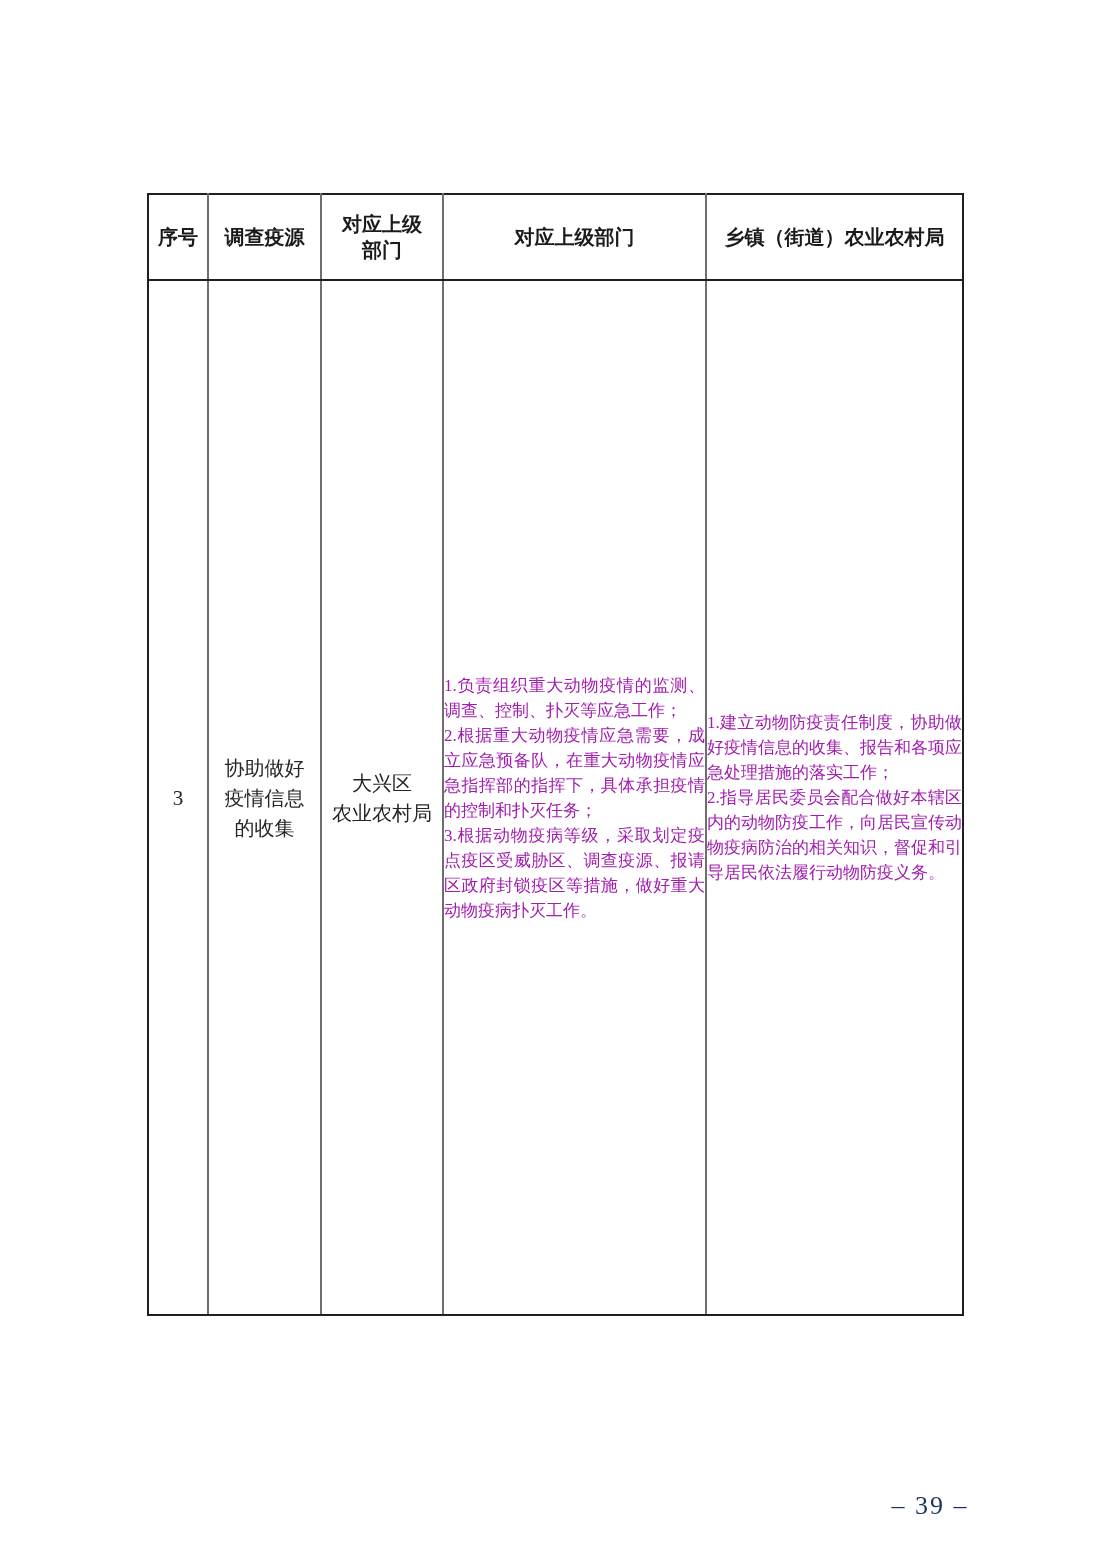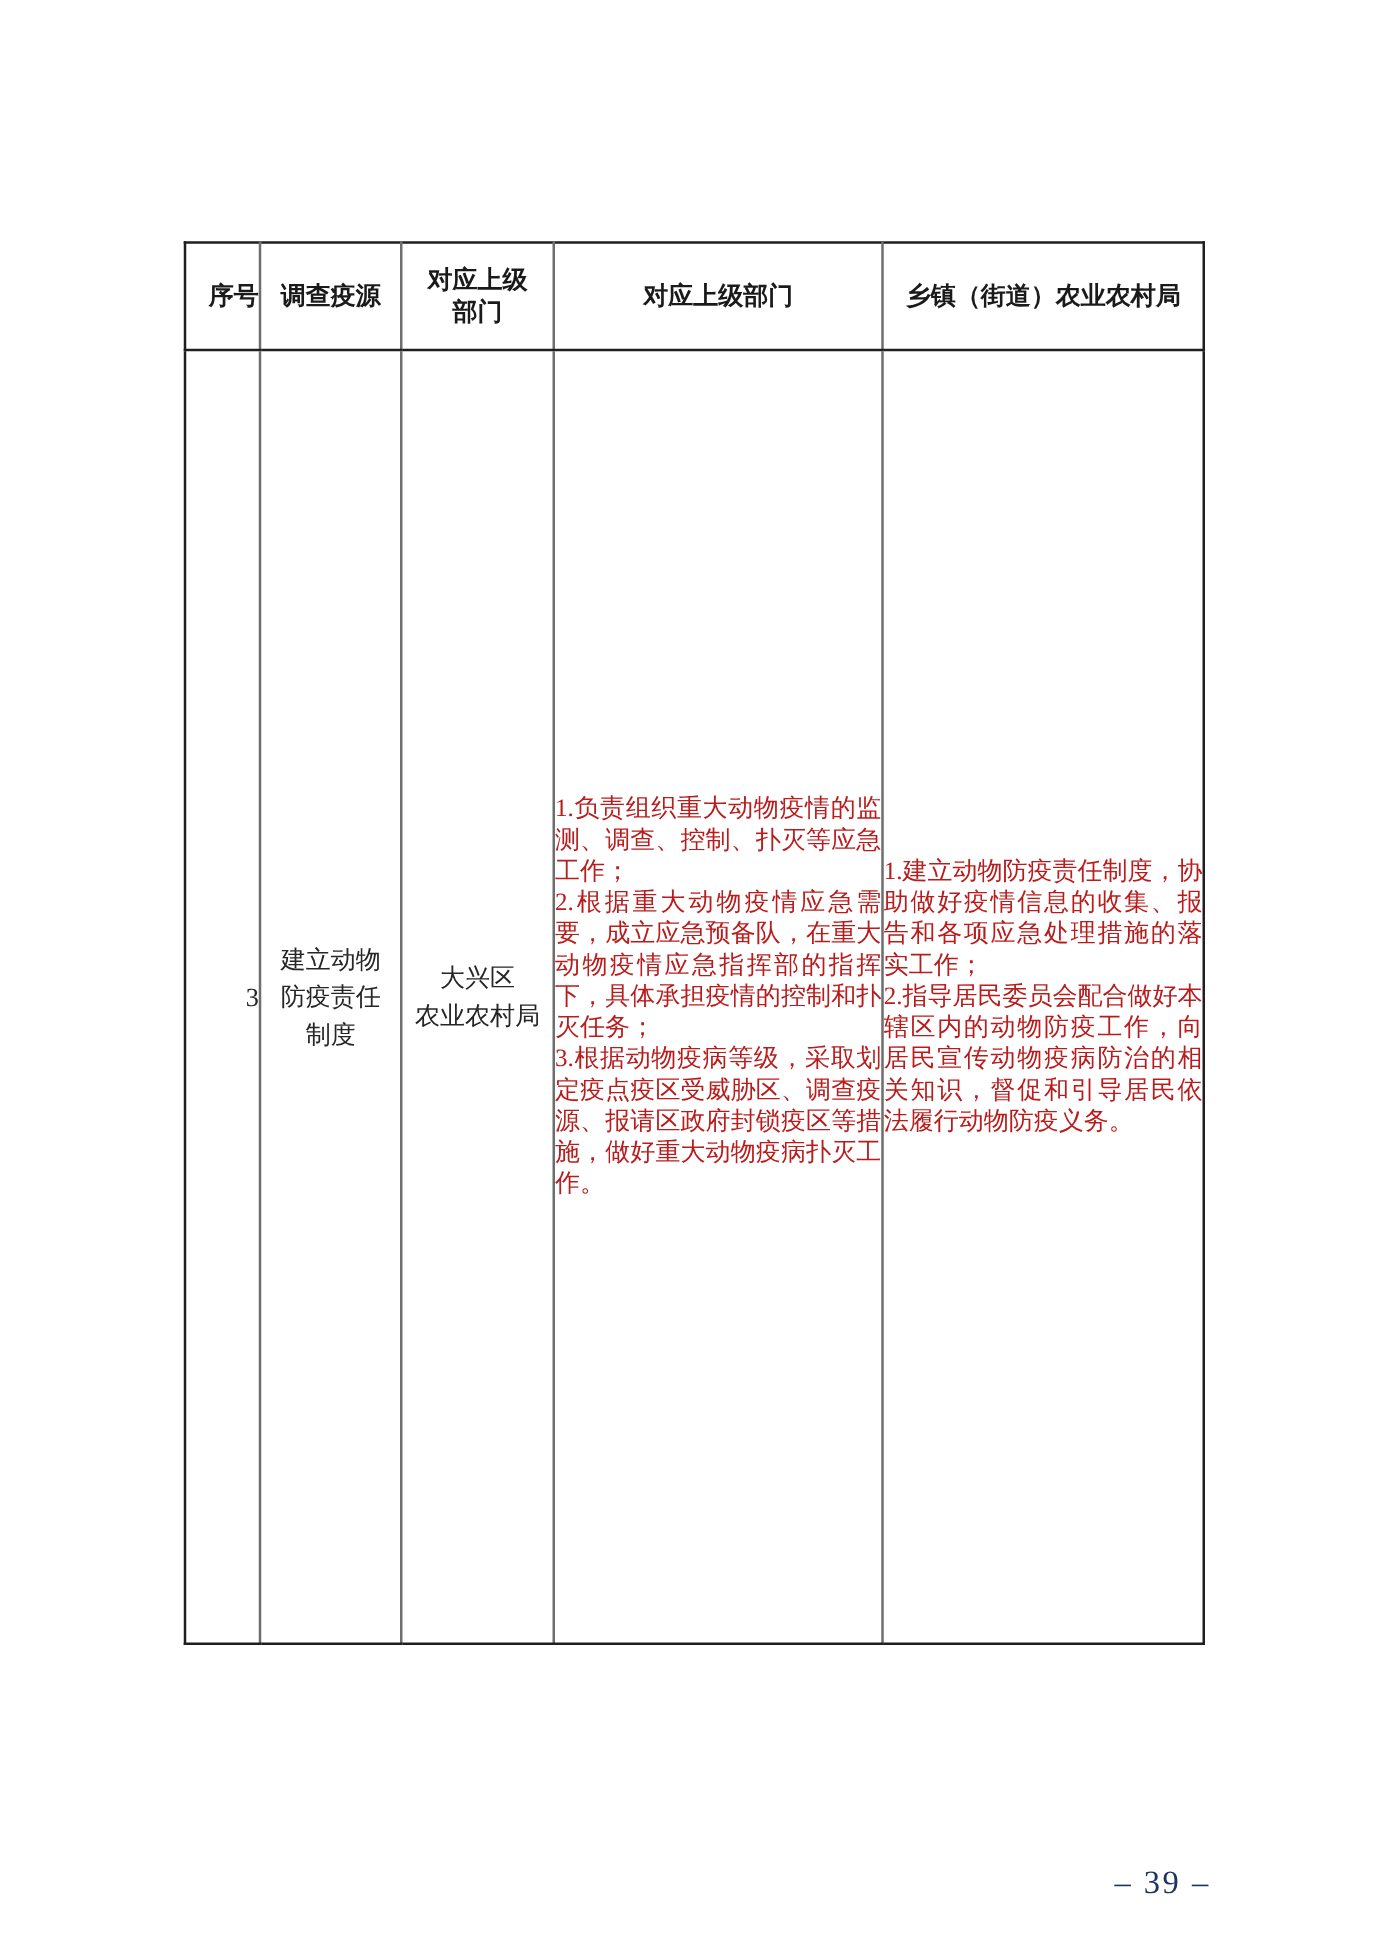--- a/index.html
+++ b/index.html
@@ -30,21 +30,21 @@
   .duty-table td {
     border-top: 2px solid #1f1f1f;
     border-bottom: 2px solid #1f1f1f;
     border-left: 2px solid #6e6e6e;
     border-right: 2px solid #6e6e6e;
     padding: 0;
     vertical-align: middle;
     background: #ffffff;
   }
   .duty-table th:first-child,
-  .duty-table td:first-child { border-left: 2px solid #1f1f1f; text-align: right; }
+  .duty-table td:first-child { border-left: 2px solid #1f1f1f; }
   .duty-table th:last-child,
   .duty-table td:last-child  { border-right: 2px solid #1f1f1f; }
 
   .duty-table thead th {
     height: 58px;
     font-family: "Liberation Sans", "DejaVu Sans", sans-serif;
     font-weight: 700;
     font-size: 20px;
     line-height: 26px;
     text-align: center;
@@ -65,25 +65,25 @@
   }
   .serial-cell { font-size: 21px; }
   .name-wrap {
     max-width: 89px;
     margin: 0 auto;
     word-break: break-all;
   }
 
   .duty-cell { padding: 0 9px; }
   .duty-text {
-    font-size: 20px;
+    font-size: 17px;
     line-height: 25px;
     text-align: justify;
     white-space: pre-line;
-    color: #b91c1c;
+    color: #a21caf;
   }
 
   
   .page-number {
     position: absolute;
     left: 880px;
     top: 1445px;
     width: 100px;
     text-align: center;
     font-size: 26px;
@@ -114,21 +114,21 @@
           <div class="hdr-wrap">对应上级部门</div>
         </th>
         <th>对应上级部门</th>
         <th>乡镇（街道）农业农村局</th>
       </tr>
     </thead>
     <tbody>
       <tr>
         <td class="cell-center serial-cell">3</td>
         <td class="cell-center">
-          <div class="name-wrap">建立动物防疫责任制度</div>
+          <div class="name-wrap">协助做好疫情信息的收集</div>
         </td>
         <td class="cell-center">
           <div>大兴区</div>
           <div>农业农村局</div>
         </td>
         <td class="duty-cell">
           <div class="duty-text">1.负责组织重大动物疫情的监测、调查、控制、扑灭等应急工作；
 2.根据重大动物疫情应急需要，成立应急预备队，在重大动物疫情应急指挥部的指挥下，具体承担疫情的控制和扑灭任务；
 3.根据动物疫病等级，采取划定疫点疫区受威胁区、调查疫源、报请区政府封锁疫区等措施，做好重大动物疫病扑灭工作。</div>
         </td>

